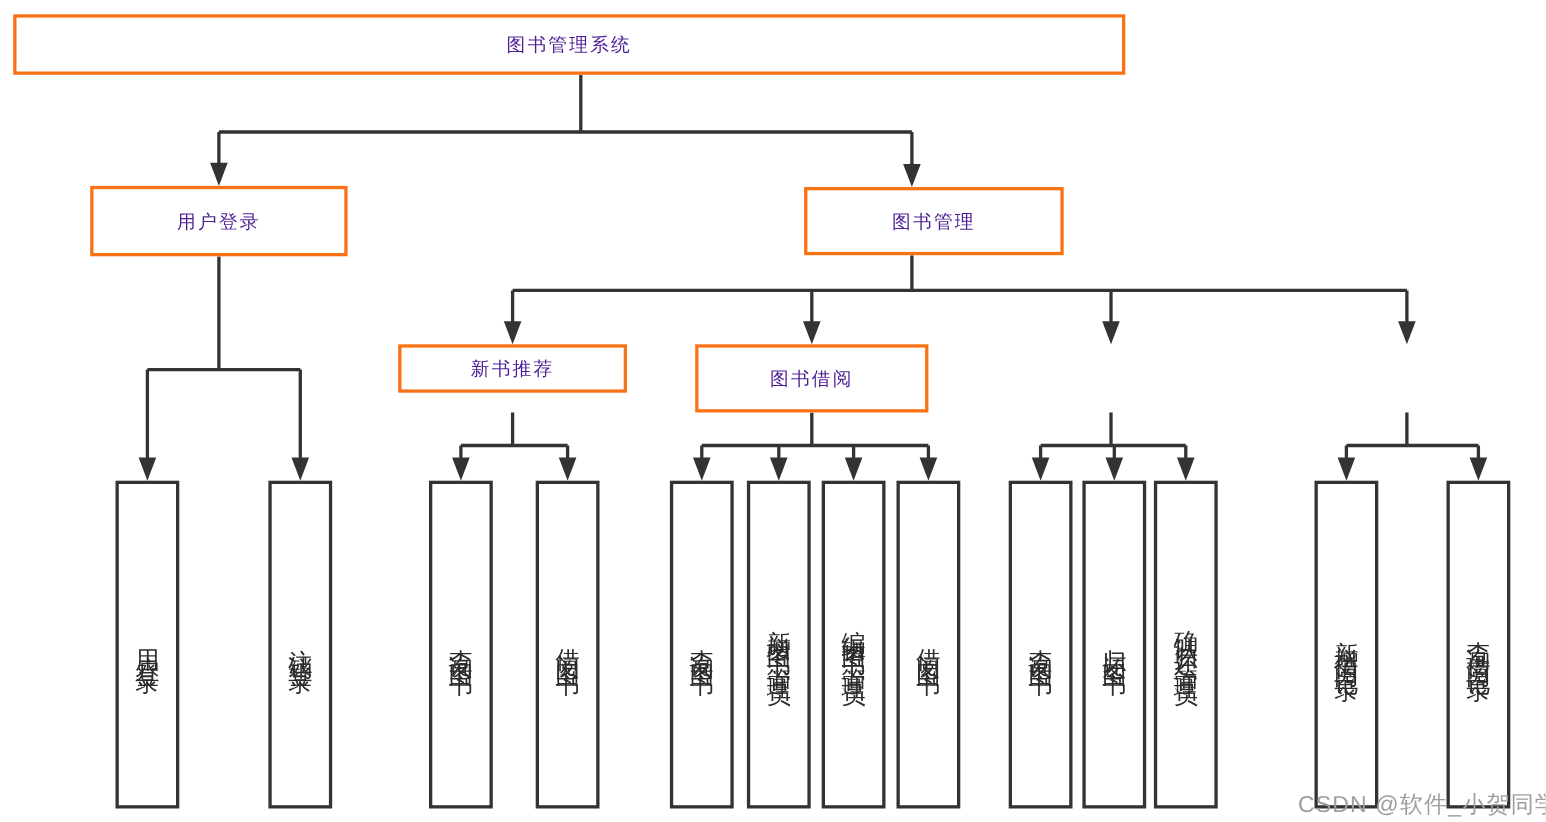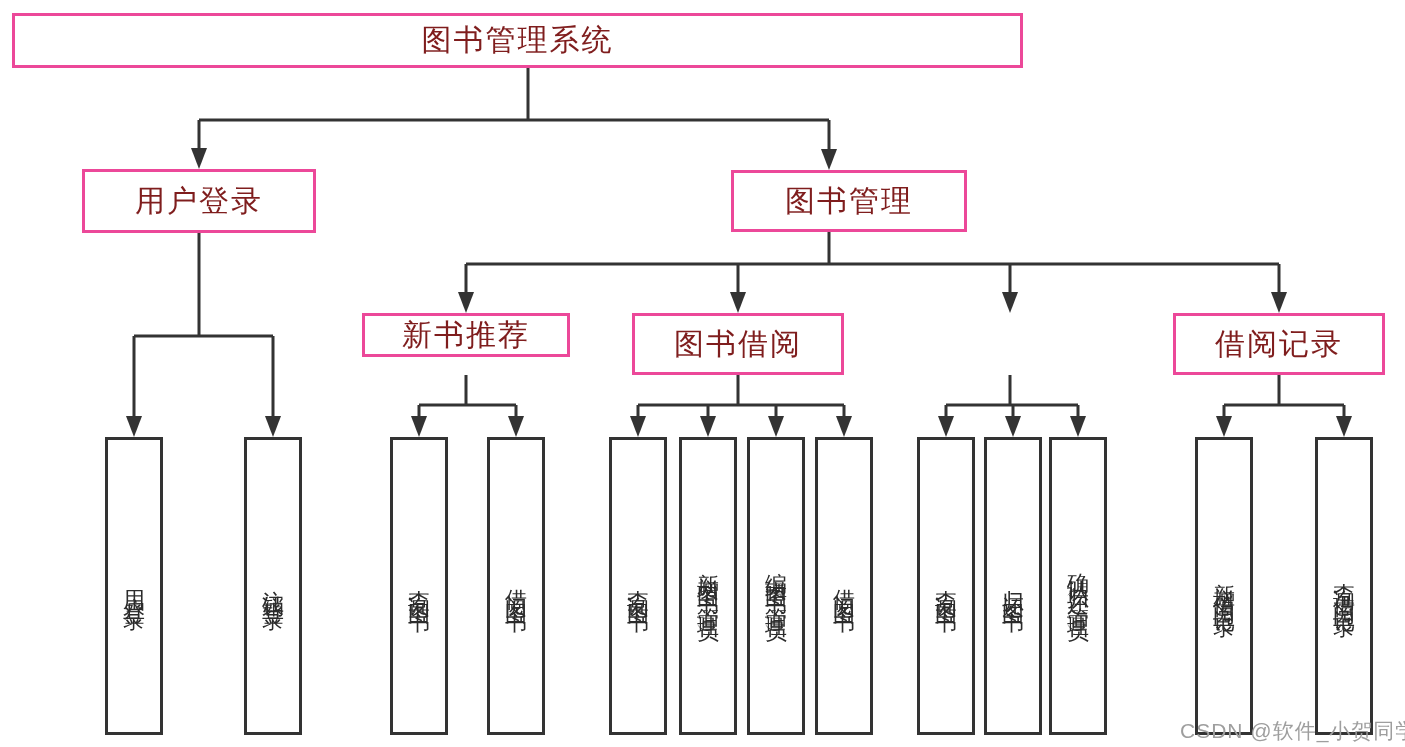--- a/index.html
+++ b/index.html
@@ -9,23 +9,23 @@
     position: relative;
     overflow: hidden;
     font-family: "Liberation Sans", "DejaVu Sans", sans-serif;
   }
   #stage { position: absolute; inset: 0; width: 1405px; height: 747px; }
   svg.connectors { position: absolute; left: 0; top: 0; z-index: 1; pointer-events: none; }
   .box {
     position: absolute;
     box-sizing: border-box;
     background: #ffffff;
-    border: 3px solid #ec4899;
+    border: 3px solid #f97316;
     display: flex; align-items: center; justify-content: center;
-    font-size: 30px; color: #7f1d1d;
+    font-size: 17px; color: #4c1d95;
     letter-spacing: 2px;
     z-index: 2;
     white-space: nowrap;
   }
   .vbox {
     position: absolute;
     box-sizing: border-box;
     background: #ffffff;
     border: 3px solid #333333;
     display: flex; align-items: center; justify-content: center;
@@ -94,21 +94,20 @@
     </g>
   </svg>
 
   <div class="box" style="left:12px; top:13px; width:1011px; height:55px;">图书管理系统</div>
 
   <div class="box" style="left:82px; top:169px; width:234px; height:64px;">用户登录</div>
   <div class="box" style="left:711px; top:170px; width:236px; height:62px;margin-left:20px;">图书管理</div>
 
   <div class="box" style="left:362px; top:313px; width:208px; height:44px;">新书推荐</div>
   <div class="box" style="left:632px; top:313px; width:212px; height:62px;">图书借阅</div>
-  <div class="box" style="left:1173px; top:313px; width:212px; height:62px;">借阅记录</div>
 
   <div class="vbox" style="left:105px;">
     <span>用户登录</span>
   </div>
   <div class="vbox" style="left:244px;">
     <span>注销登录</span>
   </div>
 
   <div class="vbox" style="left:390px;">
     <span>查询图书</span>

